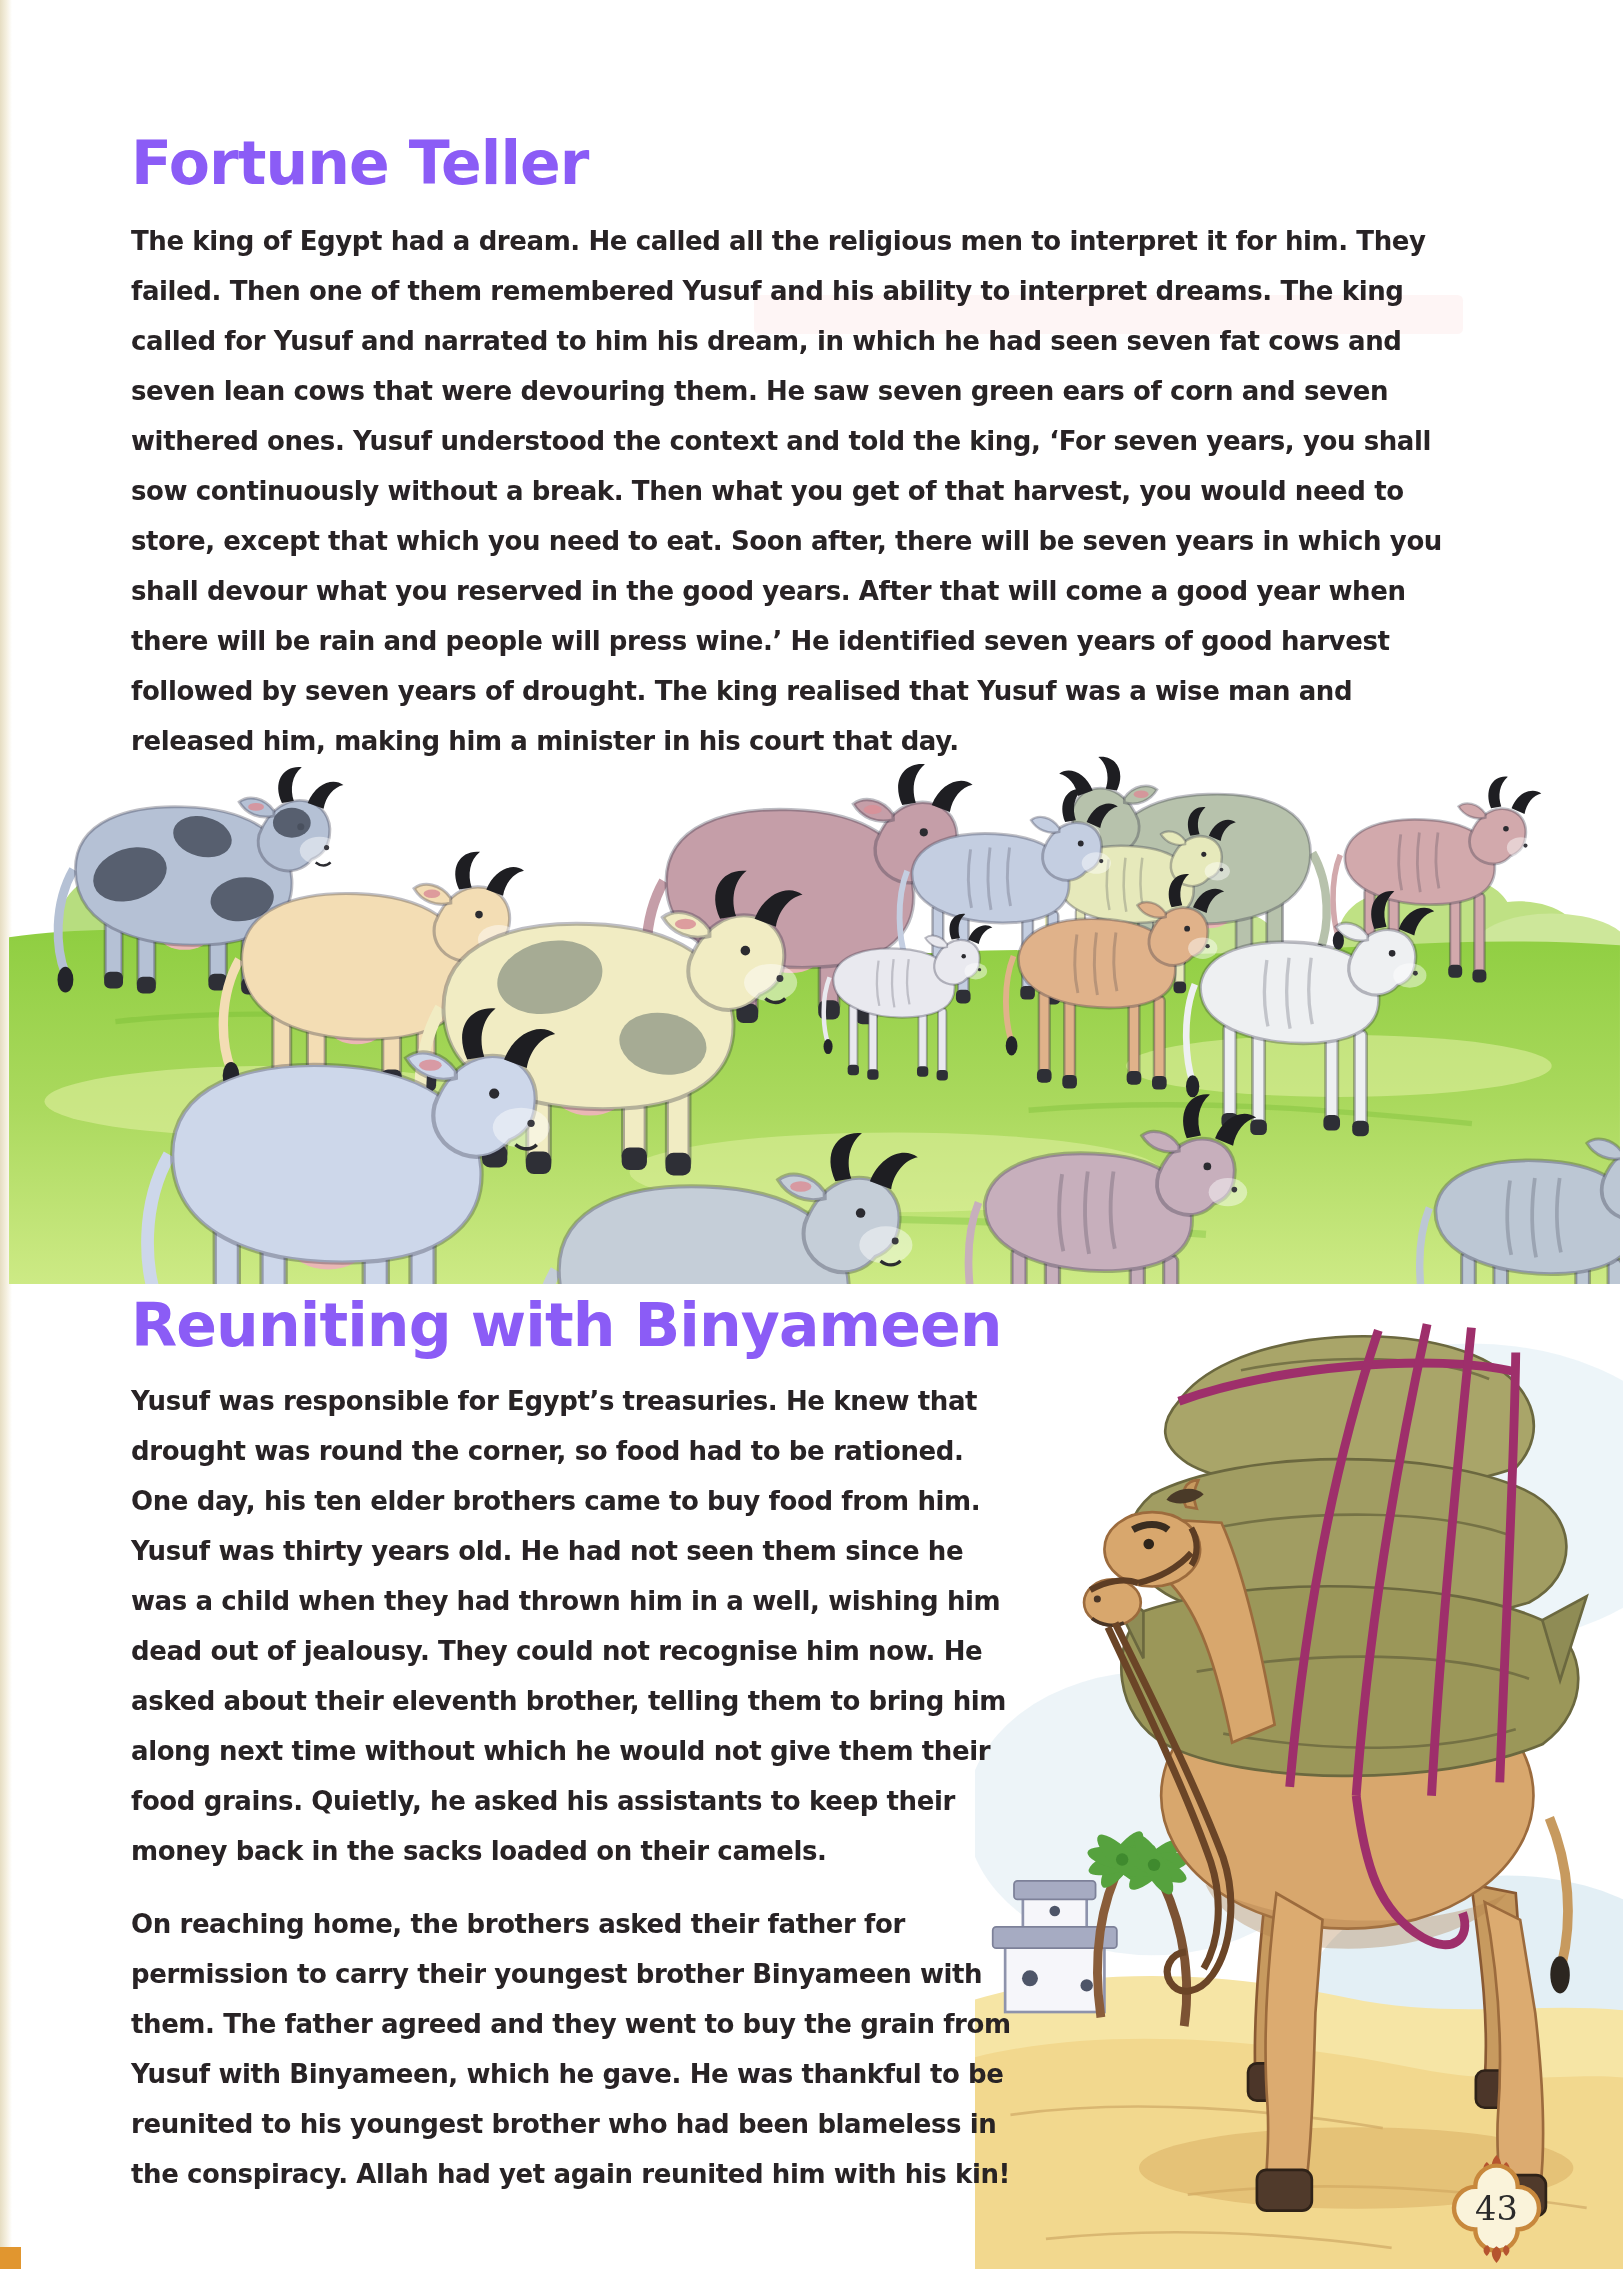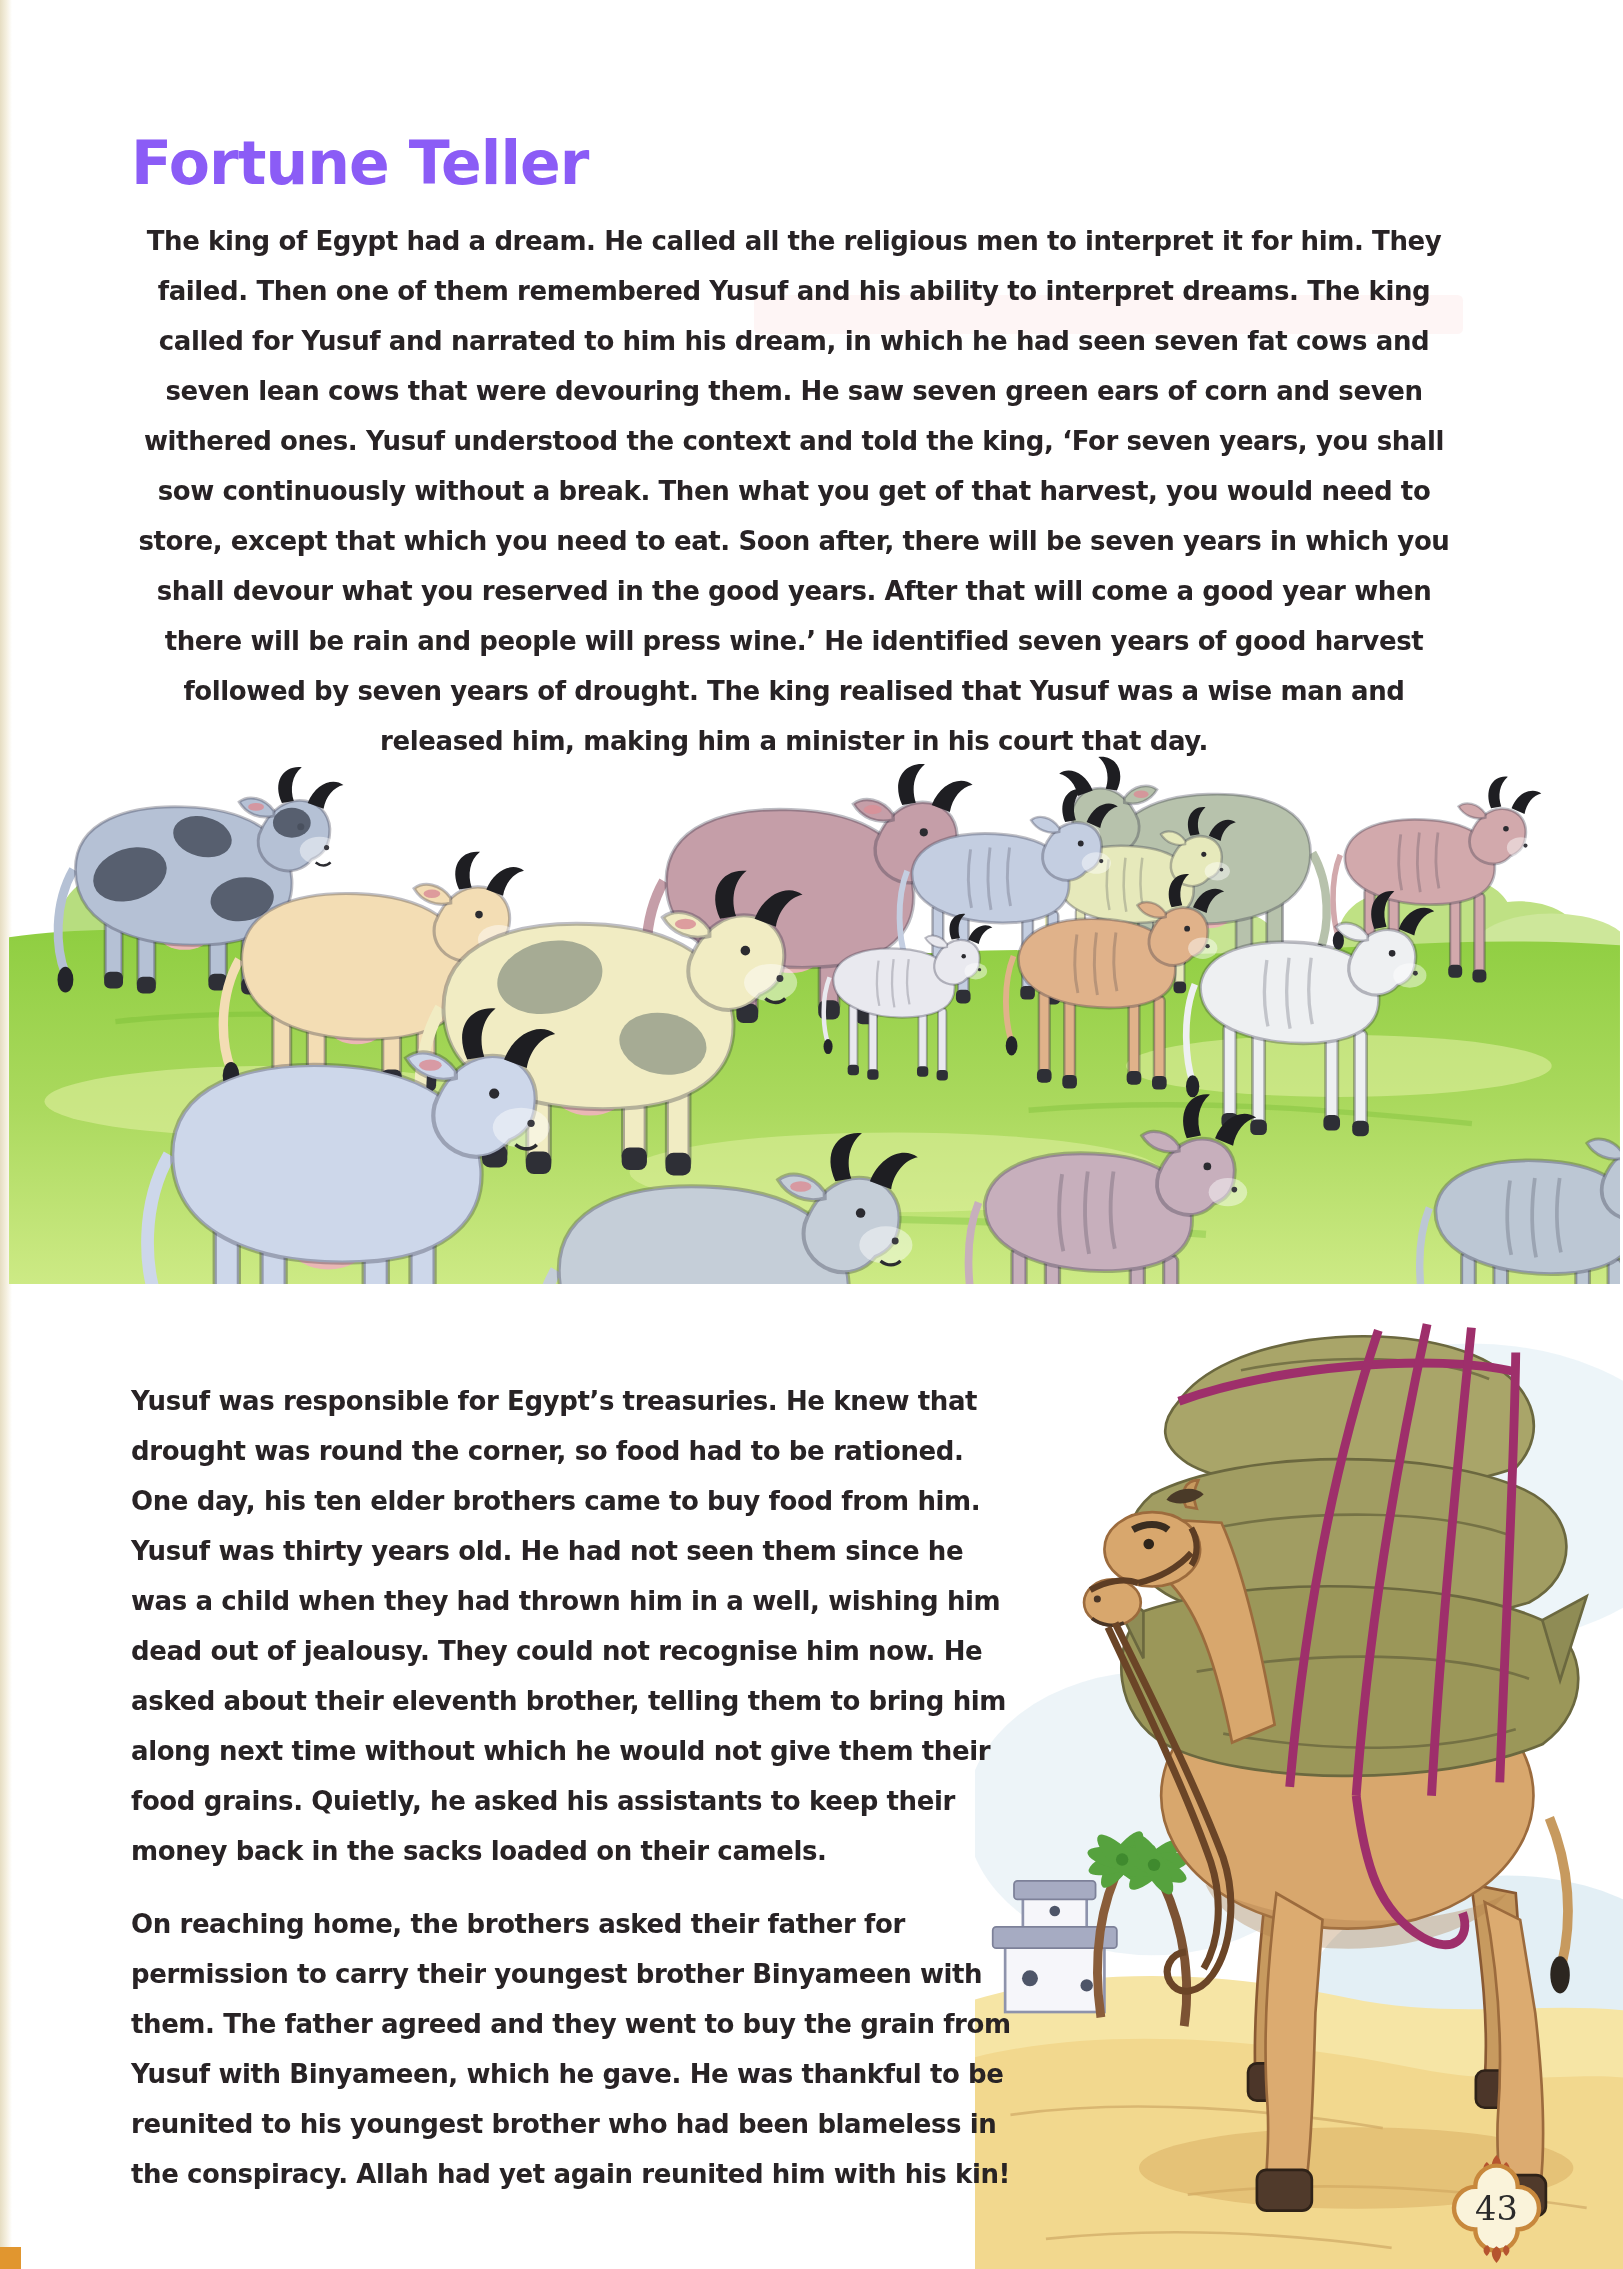--- a/index.html
+++ b/index.html
@@ -33,21 +33,20 @@
     font-size:60px;line-height:1.15;letter-spacing:-0.9px;
     z-index:3;
   }
   .h-fortune{left:131px;top:129px;}
   .h-reunite{left:131px;top:1291px;}
   .bodytext{
     position:absolute;margin:0;
     font-weight:700;font-size:26px;line-height:50px;letter-spacing:-0.4px;
     color:#28232   5;color:#282325;
     z-index:3;
-    text-align:center;
   }
   .p-fortune{left:131px;top:216px;width:1326px;}
   .col-reunite{position:absolute;left:131px;top:1376px;width:897px;z-index:3;}
   .col-reunite p{
     margin:0 8px 23px 0;
     font-weight:700;font-size:26px;line-height:50px;letter-spacing:-0.4px;color:#282325;
   }
   .illus{position:absolute;z-index:1;}
   .illus svg{display:block;}
   .cows-illus{left:8.9px;top:729px;width:1611px;height:555px;}
@@ -202,20 +201,21 @@
         </g>
       <g transform="translate(1050,418) scale(1.45)" color="#c7afbc">
           <use href="#lean-cow"></use>
         </g>
       <g transform="translate(1560,428) scale(1.4)" color="#bcc7d4">
           <use href="#lean-cow"></use>
         </g>
     </svg>
   </div>
 
+  <h2 class="h-reunite">Reuniting with Binyameen</h2>
   <div class="col-reunite">
     <p>Yusuf was responsible for Egypt’s treasuries. He knew that drought was round the corner, so food had to be rationed. One day, his ten elder brothers came to buy food from him. Yusuf was thirty years old. He had not seen them since he was a child when they had thrown him in a well, wishing him dead out of jealousy. They could not recognise him now. He asked about their eleventh brother, telling them to bring him along next time without which he would not give them their food grains. Quietly, he asked his assistants to keep their money back in the sacks loaded on their camels.</p>
     <p>On reaching home, the brothers asked their father for permission to carry their youngest brother Binyameen with them. The father agreed and they went to buy the grain from Yusuf with Binyameen, which he gave. He was thankful to be reunited to his youngest brother who had been blameless in the conspiracy. Allah had yet again reunited him with his kin!</p>
   </div>
 
   <div class="illus camel-illus" role="img" aria-label="A camel loaded with green sacks of grain tied with purple ropes, standing in the desert near palm trees and a small white building">
     <svg width="648" height="953" viewBox="0 0 731 1075">
 
       <ellipse cx="560" cy="200" rx="260" ry="170" fill="#e9f2f7" opacity="0.8"></ellipse>
       <ellipse cx="200" cy="560" rx="210" ry="160" fill="#e6eff5" opacity="0.7"></ellipse>

